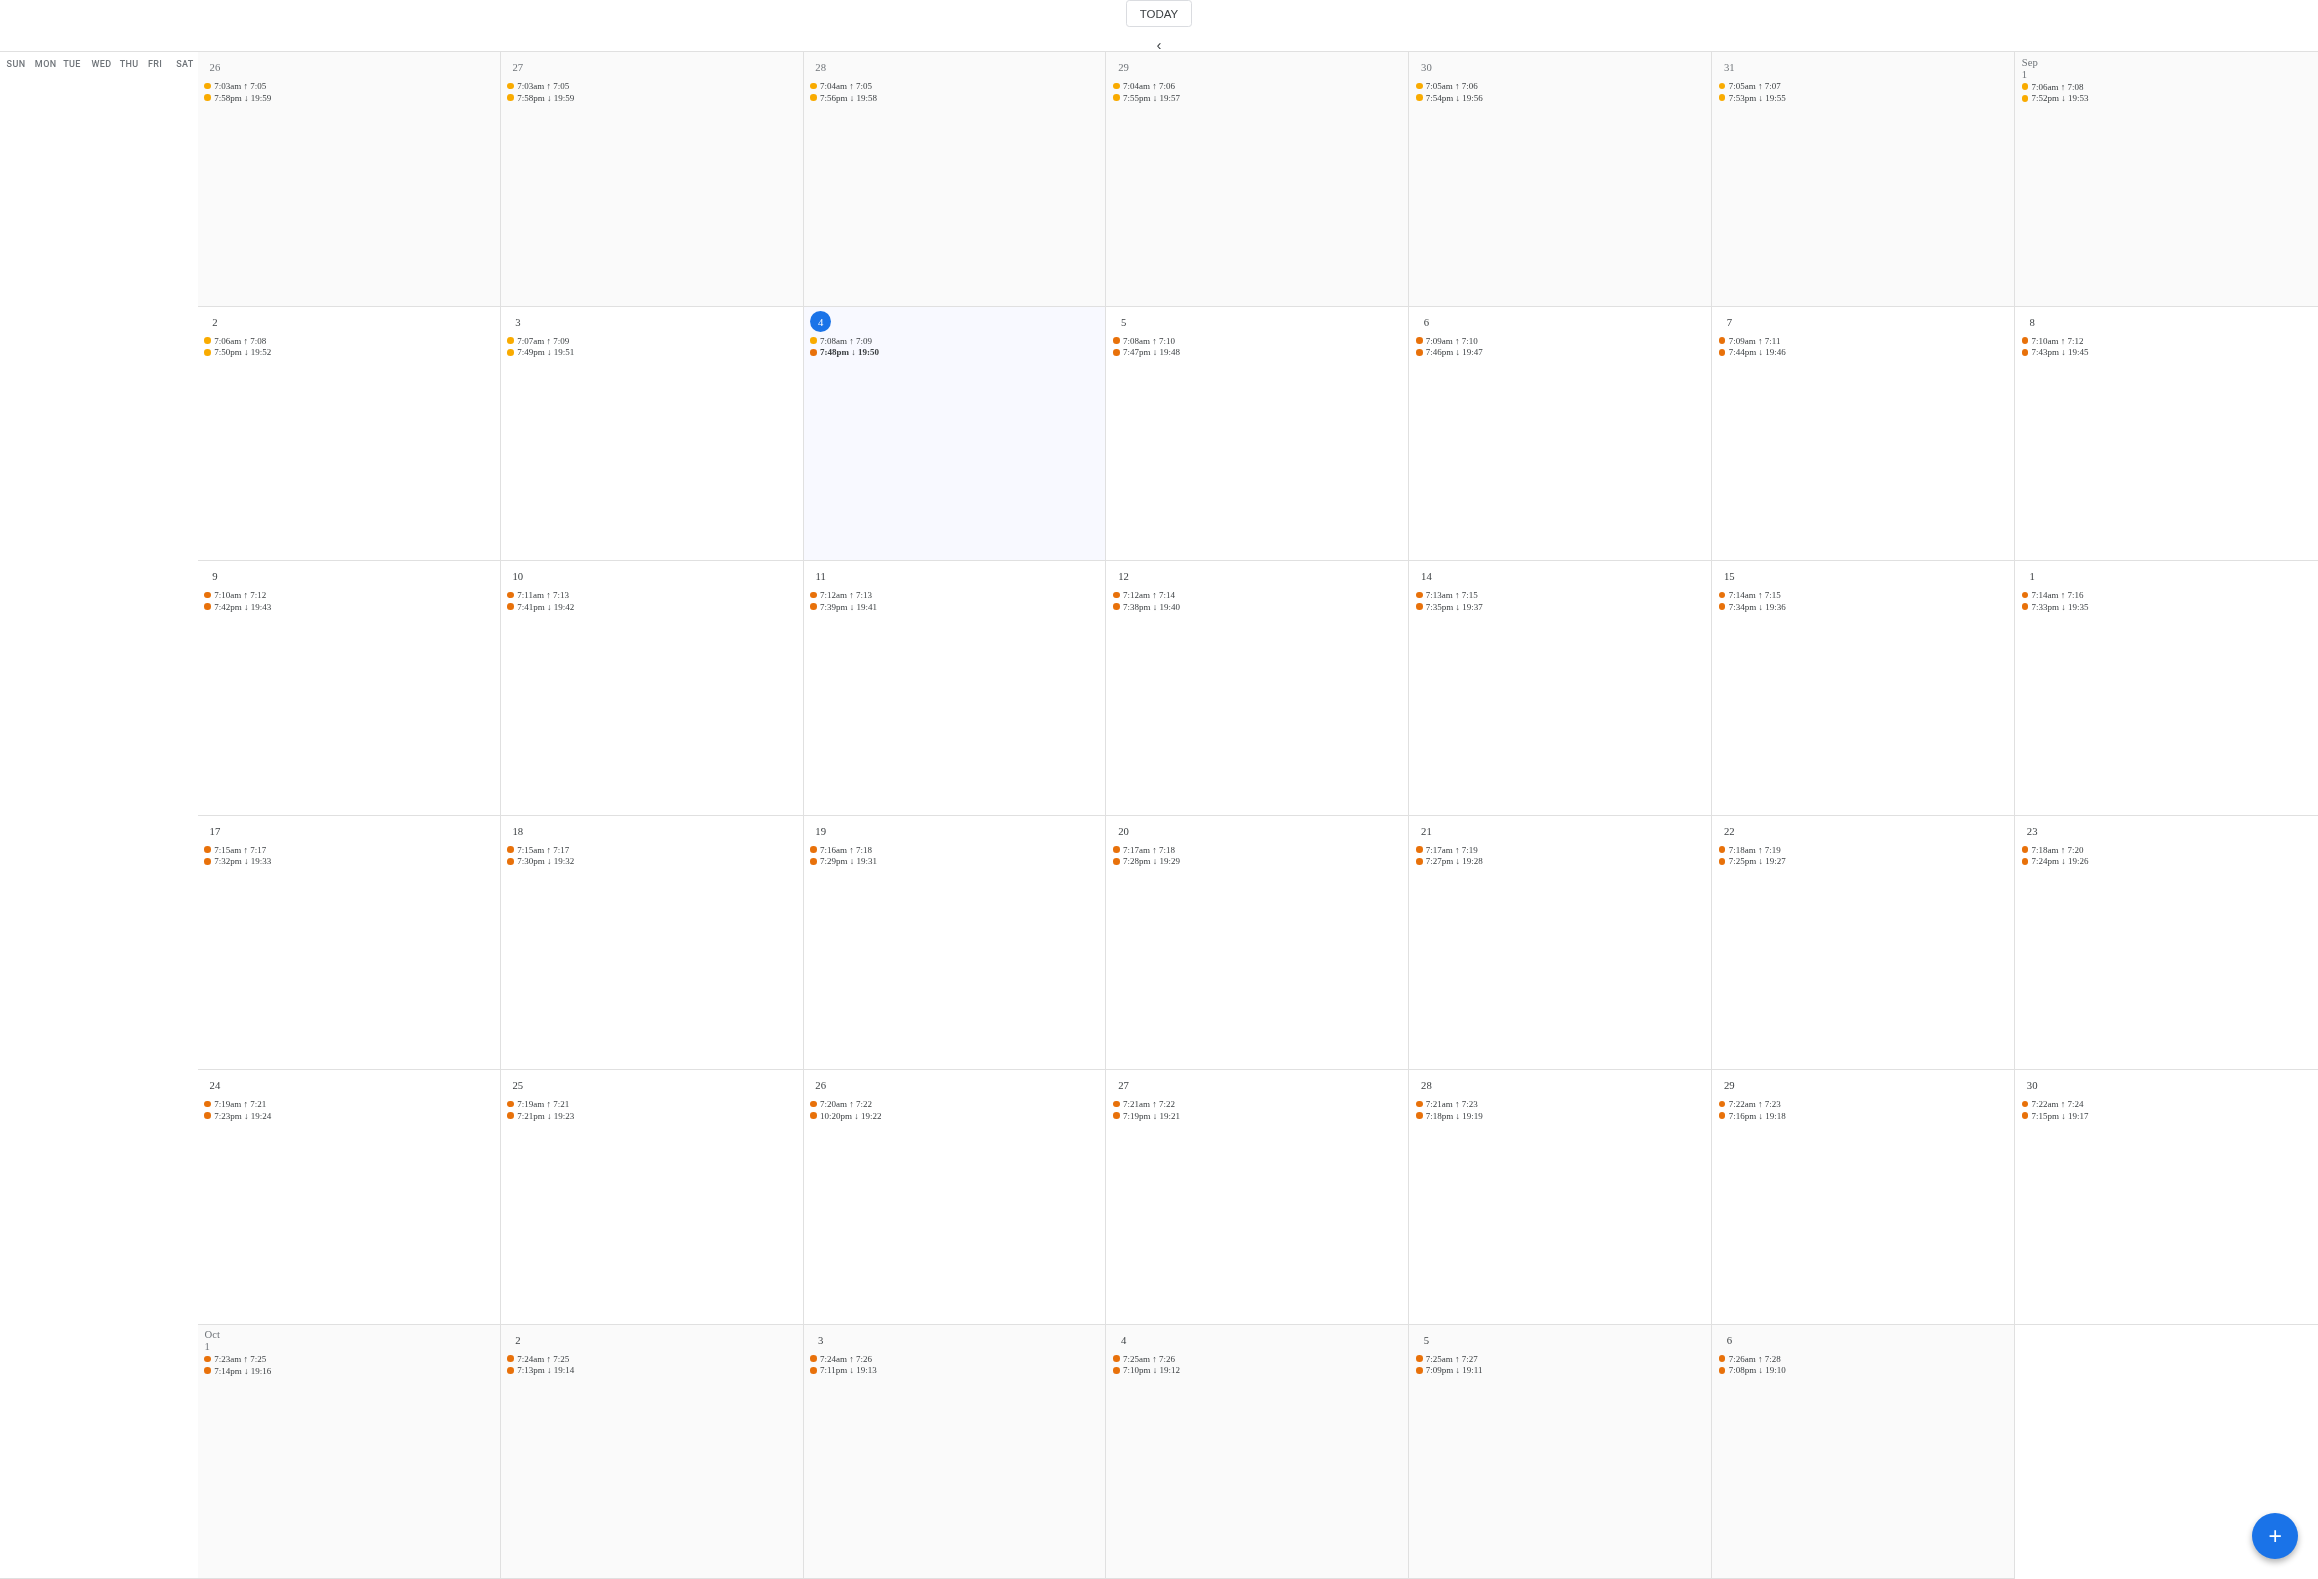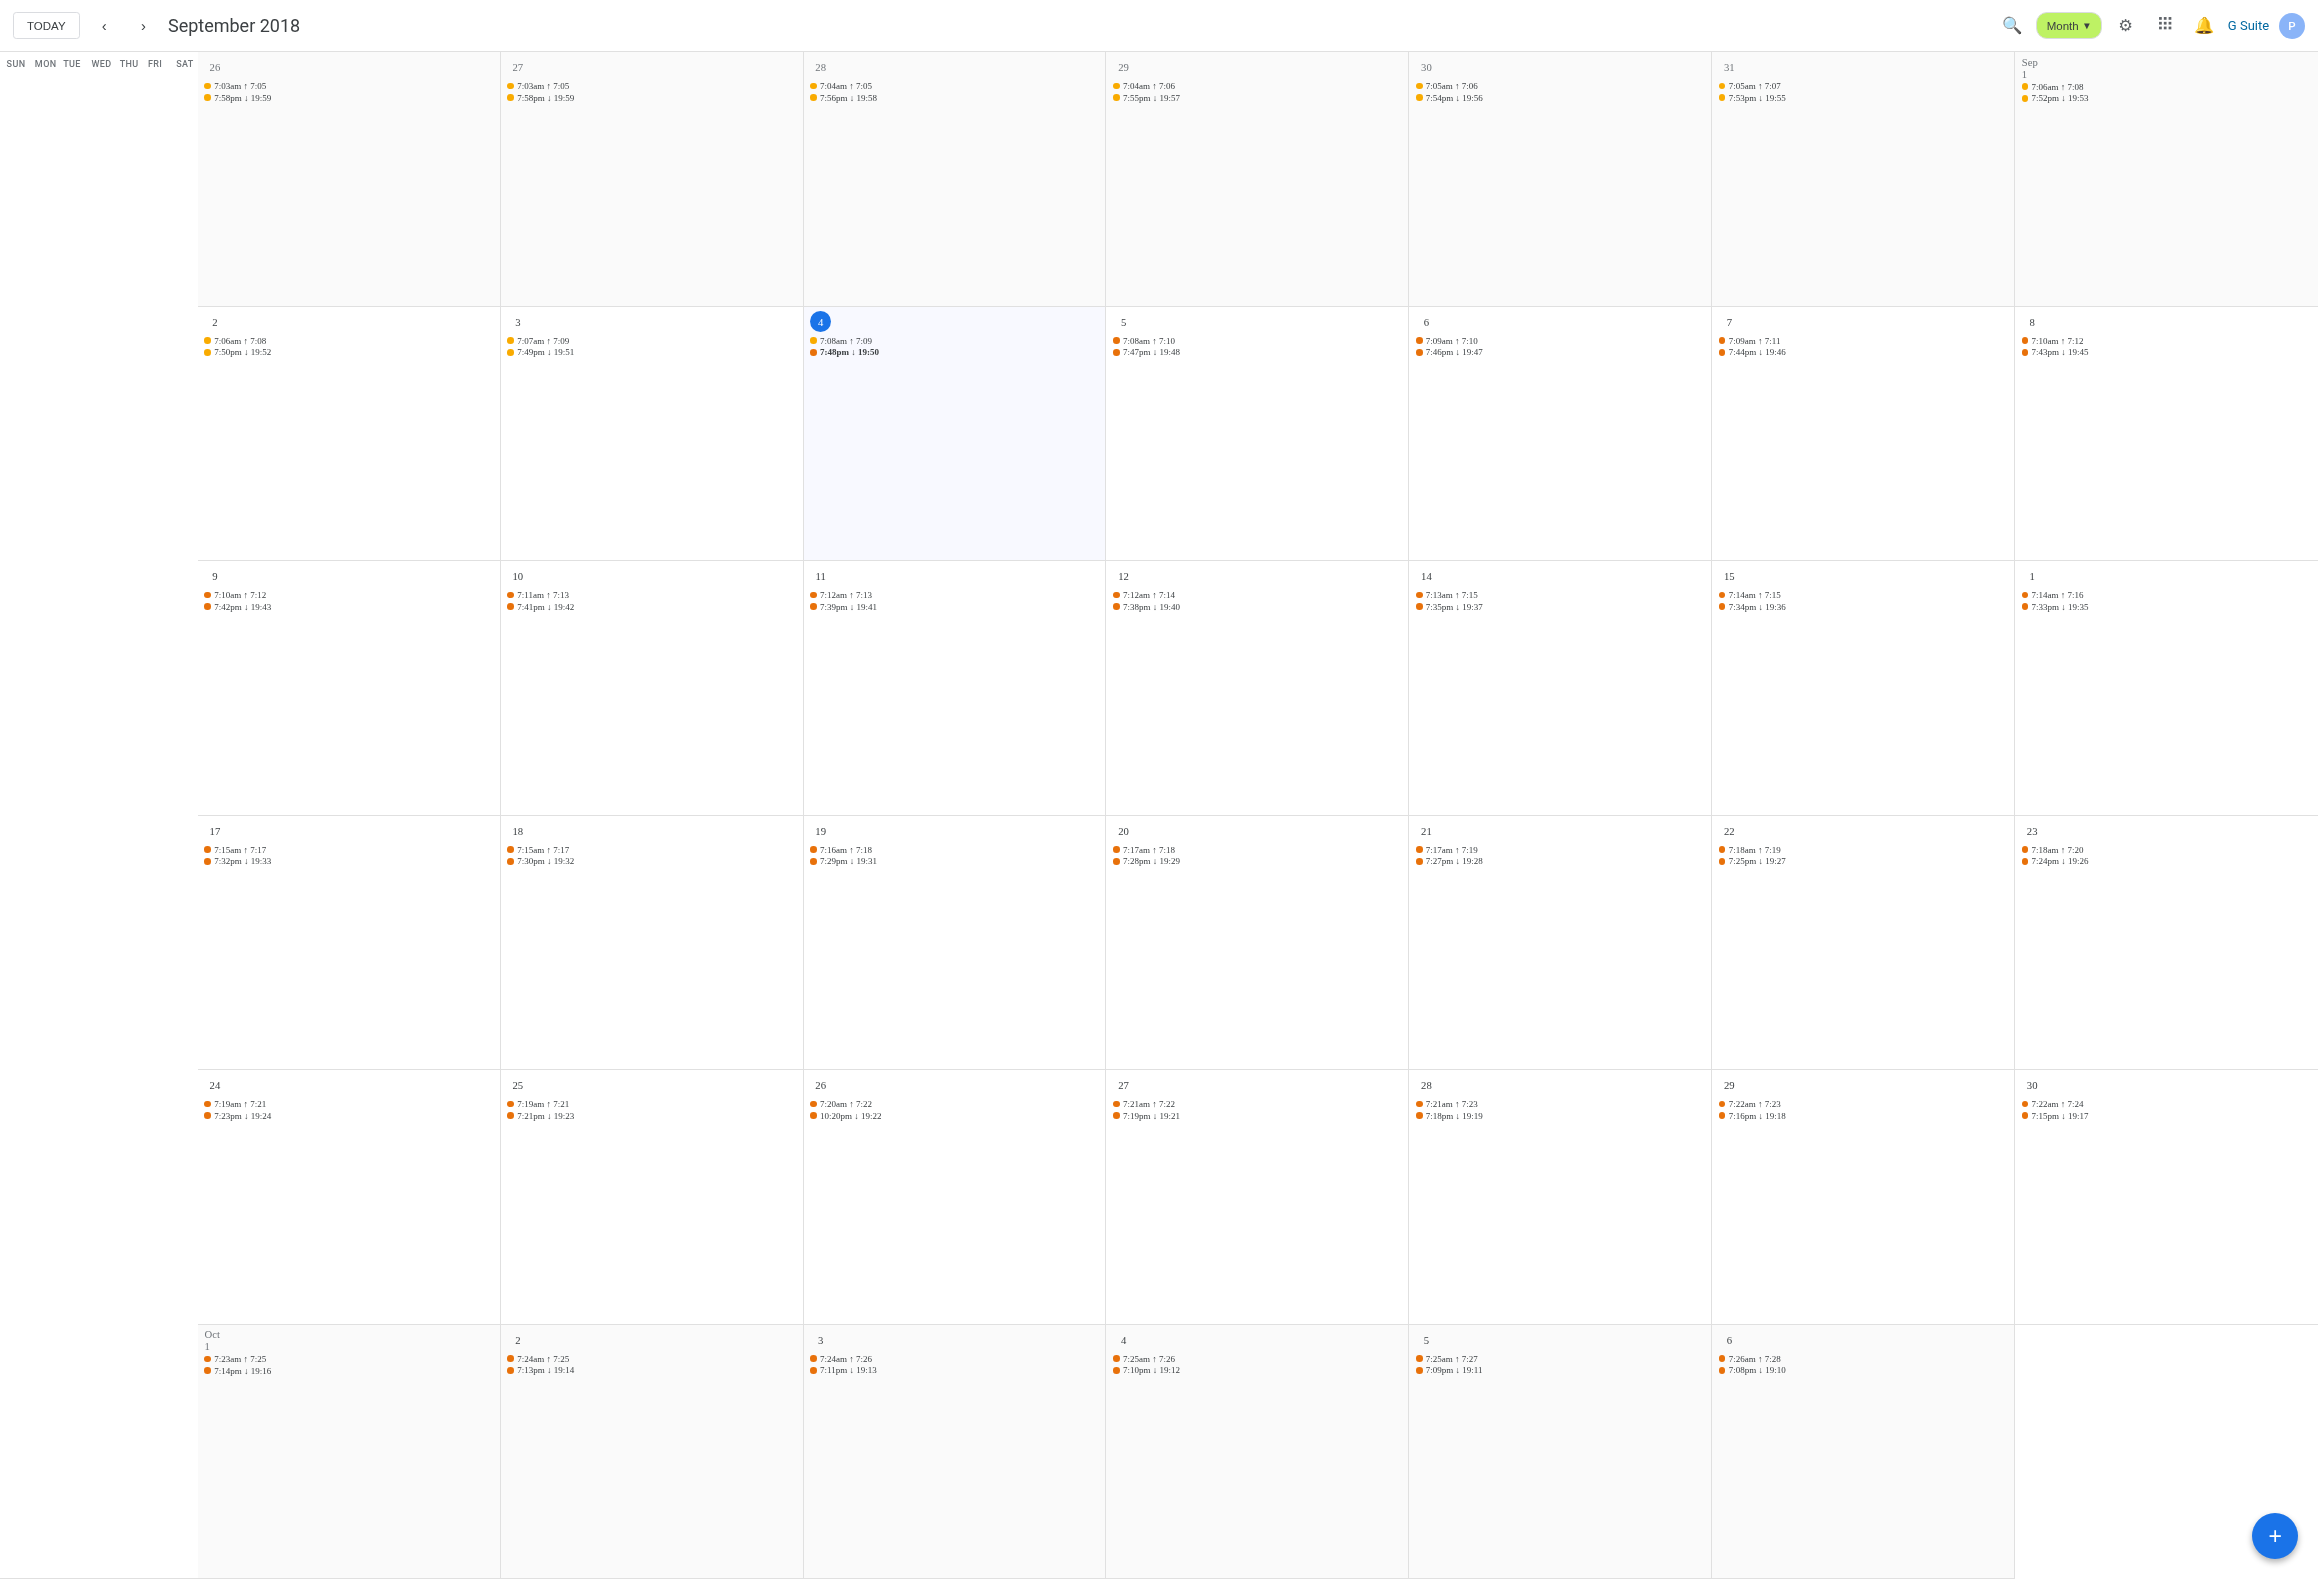--- a/index.html
+++ b/index.html
@@ -3,23 +3,24 @@
   <meta charset="utf-8">
   <style>
     * { box-sizing: border-box; margin: 0; padding: 0; }
     body { font-family: 'Google Sans', Roboto, Arial, sans-serif; background: #fff; font-size: 9.8px; color: #3c4043; }
 
     
     .header {
       display: flex;
       align-items: center;
       height: 52px;
-      padding: 0 13px;
+      padding: 0 21px;
       border-bottom: 0.8px solid #e0e0e0;
       gap: 9.8px;
+      flex-direction: column;
     }
     .today-btn {
       border: 0.8px solid #dadce0;
       border-radius: 3.3px;
       padding: 6.6px 13px;
       font-size: 11.5px;
       cursor: pointer;
       background: #fff;
       color: #3c4043;
       font-weight: 500;

